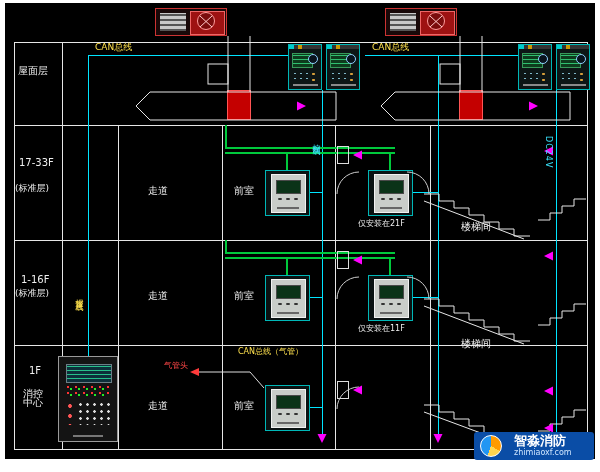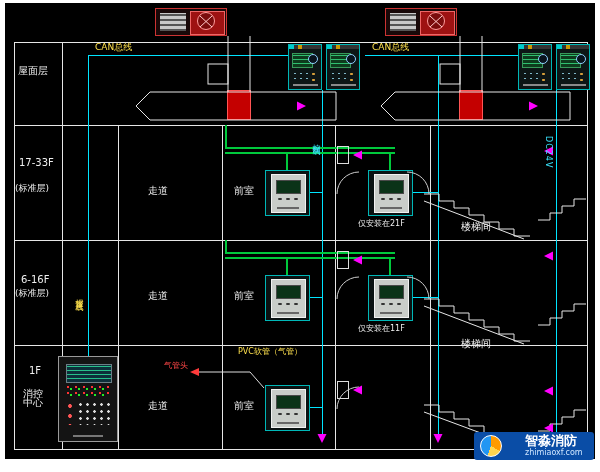--- a/index.html
+++ b/index.html
@@ -46,21 +46,21 @@
             background-image:repeating-linear-gradient(0deg,transparent 0 3px,#27c08a 3px 4px)}
   .fip .leds{position:absolute;left:7px;top:28px;width:44px;height:12px;
              background-image:radial-gradient(circle at 2px 2px,#f33 1px,transparent 1.4px),
                               radial-gradient(circle at 5px 4px,#2e2 .8px,transparent 1.2px);background-size:8px 6px}
   .fip .keys{position:absolute;left:18px;top:44px;width:33px;height:24px;
              background-image:radial-gradient(#ddd 1.2px,transparent 1.5px);background-size:7px 7px}
   .fip .side{position:absolute;left:7px;top:44px;width:8px;height:24px;
              background-image:radial-gradient(#f55 1.5px,transparent 2px);background-size:8px 10px}
   .fip .foot{position:absolute;left:14px;bottom:4px;width:30px;height:2px;background:#777}
   .logo{position:absolute;left:474px;top:432px;width:120px;height:28px;background:#0a4da6;border-radius:3px;
-        display:flex;align-items:center;gap:23px;padding:0 6px;box-sizing:border-box}
+        display:flex;align-items:center;gap:12px;padding:0 6px;box-sizing:border-box}
   .logo .ic{width:20px;height:20px;border-radius:50%;border:1px solid #fff;
             background:conic-gradient(#ff9b00 0 120deg,#ffd54f 120deg 200deg,#2196f3 200deg 360deg)}
   .logo .tx{display:flex;flex-direction:column;line-height:1.1}
   .logo .t1{color:#fff;font-size:13px;font-weight:bold}
   .logo .t2{color:#cfe6ff;font-size:8px}
 </style>
 </head>
 <body>
 
 <div id="screen">
@@ -243,21 +243,21 @@
       <polygon points="190,372 199,368 199,376" fill="#ff3b3b"></polygon>
     </g>
   </svg>
 
   <div class="t t9 yel" style="left:95px;top:43px">CAN总线</div>
   <div class="t t9 yel" style="left:372px;top:43px">CAN总线</div>
 
   <div class="t" style="left:18px;top:66px">屋面层</div>
   <div class="t" style="left:19px;top:158px">17-33F</div>
   <div class="t t9" style="left:15px;top:184px">(标准层)</div>
-  <div class="t" style="left:21px;top:275px">6-16F</div>
+  <div class="t" style="left:21px;top:275px">1-16F</div>
   <div class="t t9" style="left:15px;top:289px">(标准层)</div>
   <div class="t" style="left:29px;top:366px">1F</div>
   <div class="t" style="left:23px;top:389px">消控</div>
   <div class="t" style="left:23px;top:398px">中心</div>
 
   <div class="t" style="left:148px;top:186px">走道</div>
   <div class="t" style="left:234px;top:186px">前室</div>
   <div class="t" style="left:148px;top:291px">走道</div>
   <div class="t" style="left:234px;top:291px">前室</div>
   <div class="t" style="left:148px;top:401px">走道</div>
@@ -266,21 +266,21 @@
   <div class="t t8" style="left:358px;top:220px">仅安装在21F</div>
   <div class="t t8" style="left:358px;top:325px">仅安装在11F</div>
 
   <div class="t" style="left:461px;top:222px">楼梯间</div>
   <div class="t" style="left:461px;top:339px">楼梯间</div>
 
   <div class="t t8 cyt vert" style="left:311px;top:138px">控制线</div>
   <div class="t t8 cyt vert" style="left:544px;top:136px">DC24V</div>
   <div class="t t8 yel vert" style="left:74px;top:293px">报警总线</div>
 
-  <div class="t t8 yel" style="left:238px;top:348px">PVC软管（气管）</div>
+  <div class="t t8 yel" style="left:238px;top:348px">CAN总线（气管）</div>
   <div class="t t8 red" style="left:164px;top:362px">气管头</div>
 
   <div class="logo">
     <div class="ic"></div>
     <div class="tx">
       <span class="t1">智淼消防</span>
       <span class="t2">zhimiaoxf.com</span>
     </div>
   </div>
 </div>

